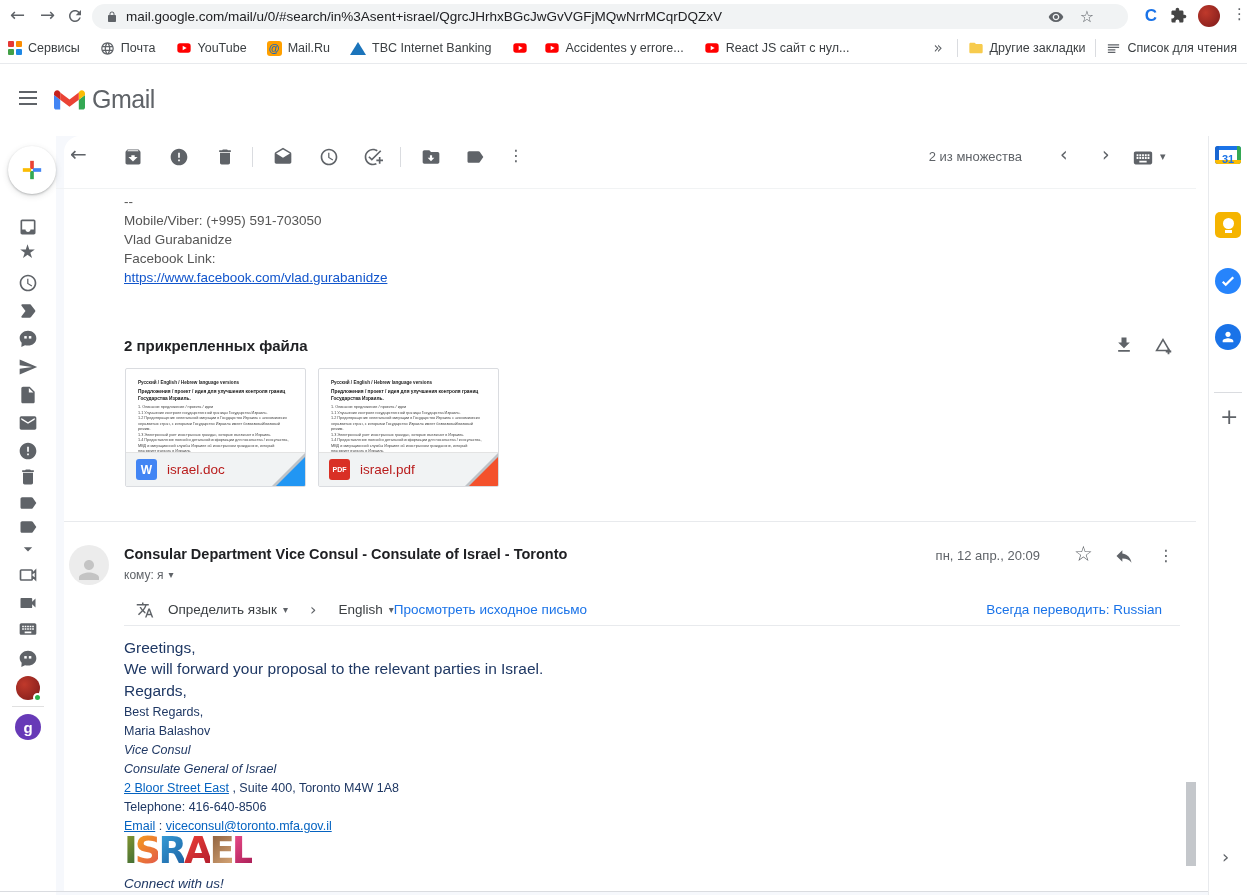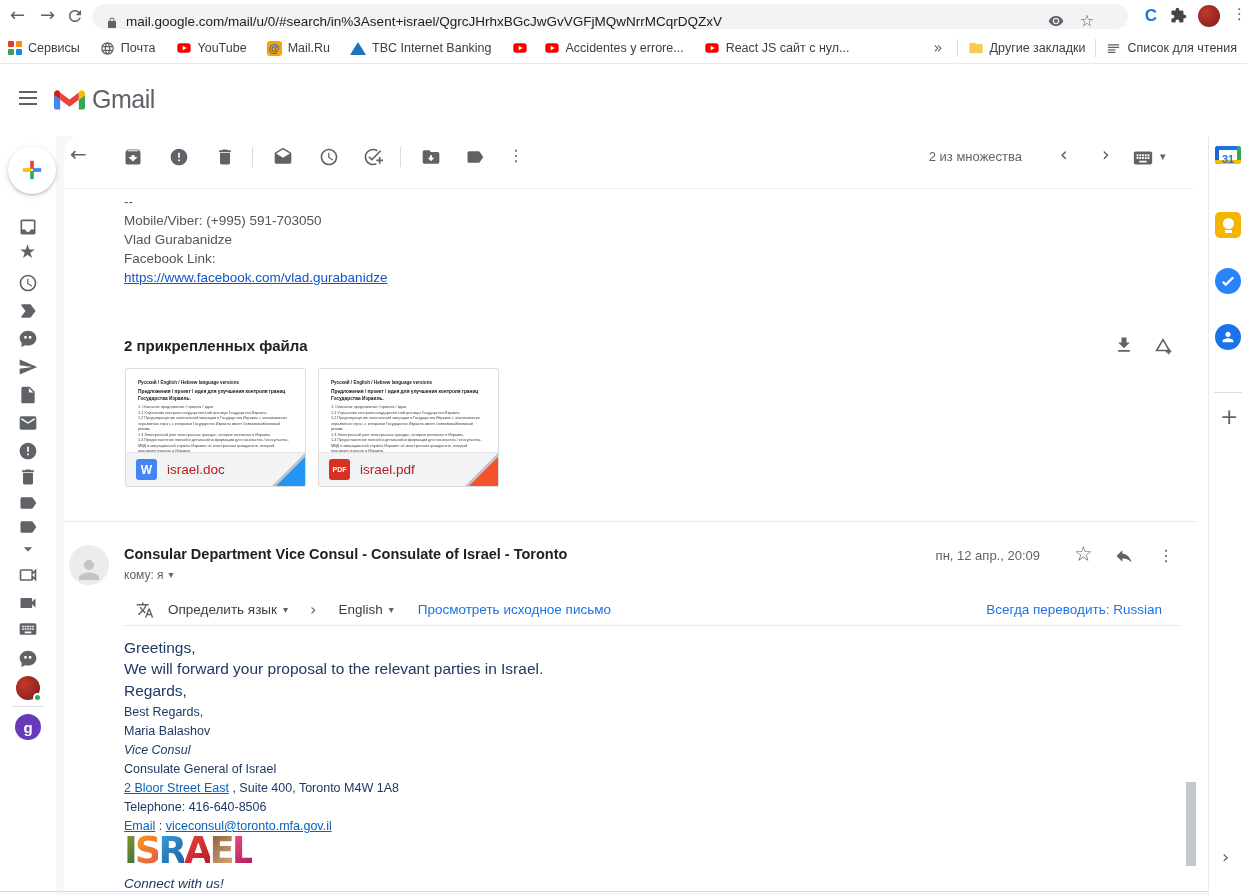--- a/index.html
+++ b/index.html
@@ -10,21 +10,21 @@
     -webkit-font-smoothing:antialiased;
   }
   .abs { position:absolute; }
   .ic { color:#5f6368; display:flex; align-items:center; justify-content:center; }
   .glyph { font-family:"DejaVu Sans", sans-serif; color:#5f6368; line-height:1; }
   svg { display:block; }
 
   
   .chrome-bar { left:0; top:0; width:1247px; height:33px; background:#fff; }
   .url-pill { left:92px; top:4px; width:1036px; height:25px; border-radius:13px; background:#f1f3f4;
-              display:flex; align-items:flex-end; }
+              display:flex; align-items:center; }
   .url-text { font-size:13.5px; color:#202124; margin-left:8px; white-space:nowrap; overflow:hidden; }
 
   
   .bm-bar { left:0; top:33px; width:1247px; height:31px; background:#fff; border-bottom:1px solid #e8eaed;
             display:flex; align-items:center; }
   .bm-left { display:flex; align-items:center; margin-left:8px; }
   .bm-item { display:flex; align-items:center; margin-right:20px; cursor:default; }
   .bm-item .lbl { font-size:12.5px; color:#3c4043; margin-left:6px; white-space:nowrap; }
   .bm-right { position:absolute; right:10px; top:0; height:30px; display:flex; align-items:center; }
   .bm-sep { width:1px; height:18px; background:#dadce0; margin:0 10px; }
@@ -635,31 +635,31 @@
   <span class="ic" style="margin-left:12px;">
       <svg width="18" height="18">
         <use href="#i-translate"></use>
       </svg>
     </span>
   <span class="tr-txt" style="margin-left:14px;">Определить язык</span>
   <span class="glyph" style="font-size:10px;margin-left:6px;">▾</span>
   <span class="glyph" style="font-size:16px;margin-left:22px;color:#5f6368;">›</span>
   <span class="tr-txt" style="margin-left:22px;">English</span>
   <span class="glyph" style="font-size:10px;margin-left:6px;">▾</span>
-  <span class="tr-link" style="margin-left:24px;">Просмотреть исходное письмо</span>
+  <span class="tr-link" style="">Просмотреть исходное письмо</span>
   <span class="tr-link" style="position:absolute;right:18px;">Всегда переводить: Russian</span>
 </div>
 
 <div class="abs body-big" style="left:124px;top:639px;">Greetings,</div>
 <div class="abs body-big" style="left:124px;top:660px;">We will forward your proposal to the relevant parties in Israel.</div>
 <div class="abs body-big" style="left:124px;top:682px;">Regards,</div>
 <div class="abs body-sm" style="left:124px;top:705px;">Best Regards,</div>
 <div class="abs body-sm" style="left:124px;top:724px;">Maria Balashov</div>
 <div class="abs body-sm" style="left:124px;top:743px;font-style:italic;">Vice Consul</div>
-<div class="abs body-sm" style="left:124px;top:762px;">Consulate General of Israel</div>
+<div class="abs body-sm" style="left:124px;top:762px;font-style:italic;">Consulate General of Israel</div>
 <div class="abs body-sm" style="left:124px;top:781px;text-align:center;">
   <a class="word-link">2 Bloor Street East</a><span> , Suite 400, Toronto M4W 1A8</span>
 </div>
 <div class="abs body-sm" style="left:124px;top:800px;">Telephone: 416-640-8506</div>
 <div class="abs body-sm" style="left:124px;top:819px;">
   <a class="word-link">Email</a><span> : </span><a class="word-link">viceconsul@toronto.mfa.gov.il</a>
 </div>
 <div class="abs israel-logo" style="left:124px;top:834px;">
   <span class="l0">I</span>
   <span class="l1">S</span>

